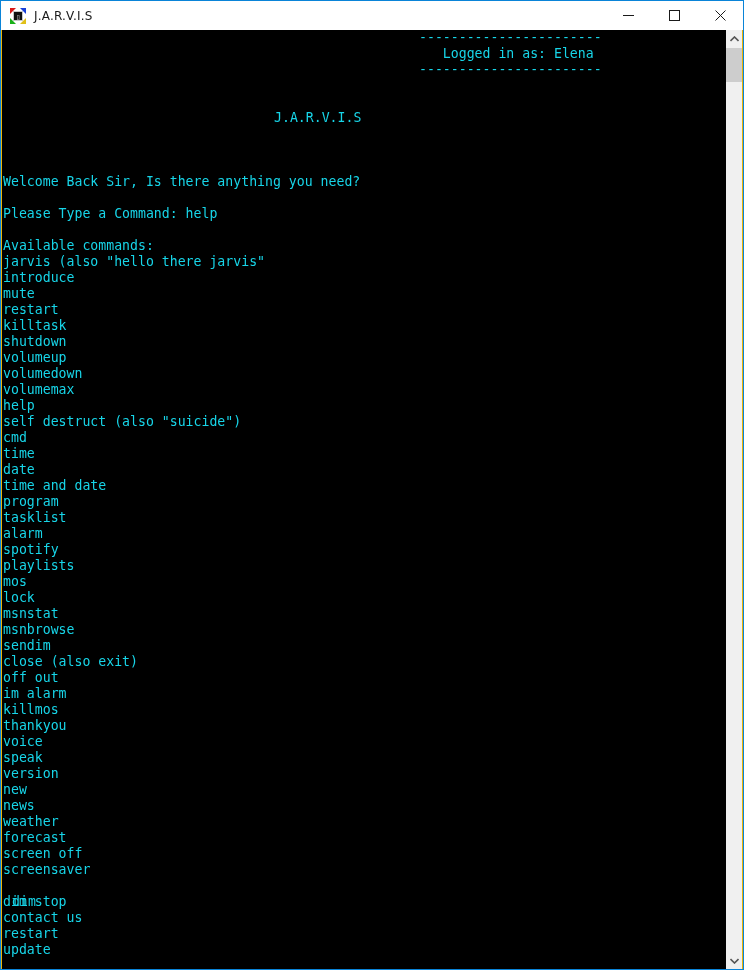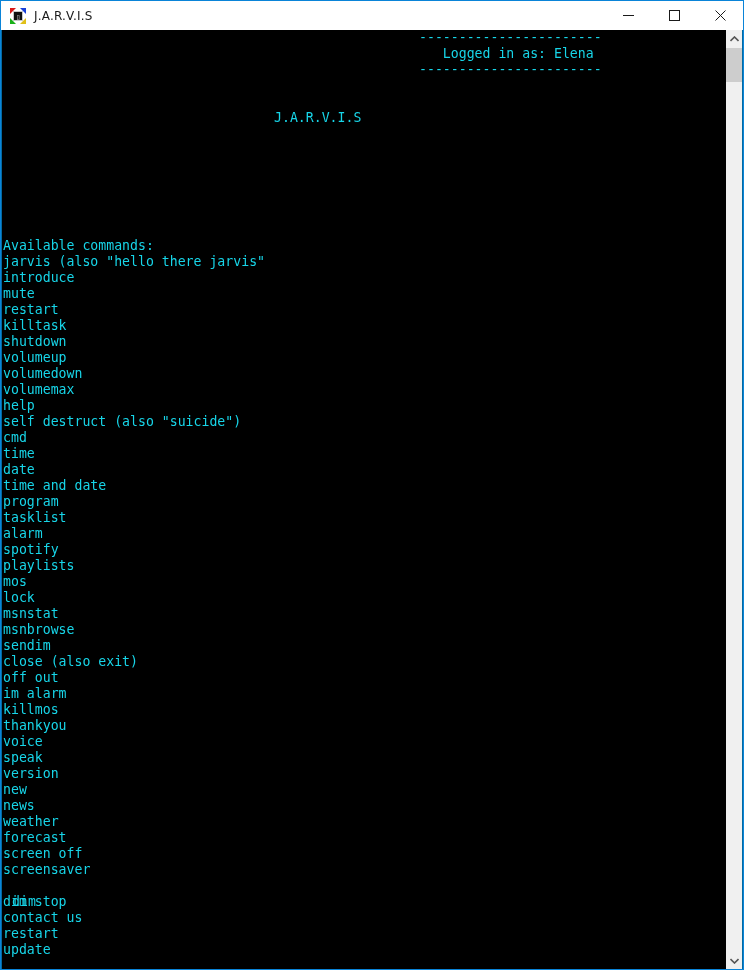--- a/index.html
+++ b/index.html
@@ -15,21 +15,21 @@
   }
 
   
   .window {
     position: absolute;
     left: 0; top: 0;
     width: 744px;
     height: 970px;
     box-sizing: border-box;
     border: 1px solid #0a84d8;
-    background: #0369a1;
+    background: #eab308;
     overflow: hidden;
   }
 
   
   .titlebar {
     position: absolute;
     left: 0; top: 0;
     width: 742px;
     height: 29px;
     background: #ffffff;
@@ -198,20 +198,22 @@
       </div>
     </div>
   </div>
 
   <div class="console">
     <div class="console-inner" id="console-inner">
     <div class="term-line" style="top: 0px; left: 417px;">-----------------------</div>
         <div class="term-line" style="top: 16px; left: 417px;">   Logged in as: Elena</div>
         <div class="term-line" style="top: 32px; left: 417px;">-----------------------</div>
         <div class="term-line" style="top: 80px; left: 272px;">J.A.R.V.I.S</div>
+        <div class="term-line" style="top: 144px; left: 1px;">Welcome Back Sir, Is there anything you need?</div>
+        <div class="term-line" style="top: 176px; left: 1px;">Please Type a Command: help</div>
         <div class="term-line" style="top: 208px; left: 1px;">Available commands:</div>
         <div class="term-line" style="top: 224px; left: 1px;">jarvis (also "hello there jarvis"</div>
         <div class="term-line" style="top: 240px; left: 1px;">introduce</div>
         <div class="term-line" style="top: 256px; left: 1px;">mute</div>
         <div class="term-line" style="top: 272px; left: 1px;">restart</div>
         <div class="term-line" style="top: 288px; left: 1px;">killtask</div>
         <div class="term-line" style="top: 304px; left: 1px;">shutdown</div>
         <div class="term-line" style="top: 320px; left: 1px;">volumeup</div>
         <div class="term-line" style="top: 336px; left: 1px;">volumedown</div>
         <div class="term-line" style="top: 352px; left: 1px;">volumemax</div>

